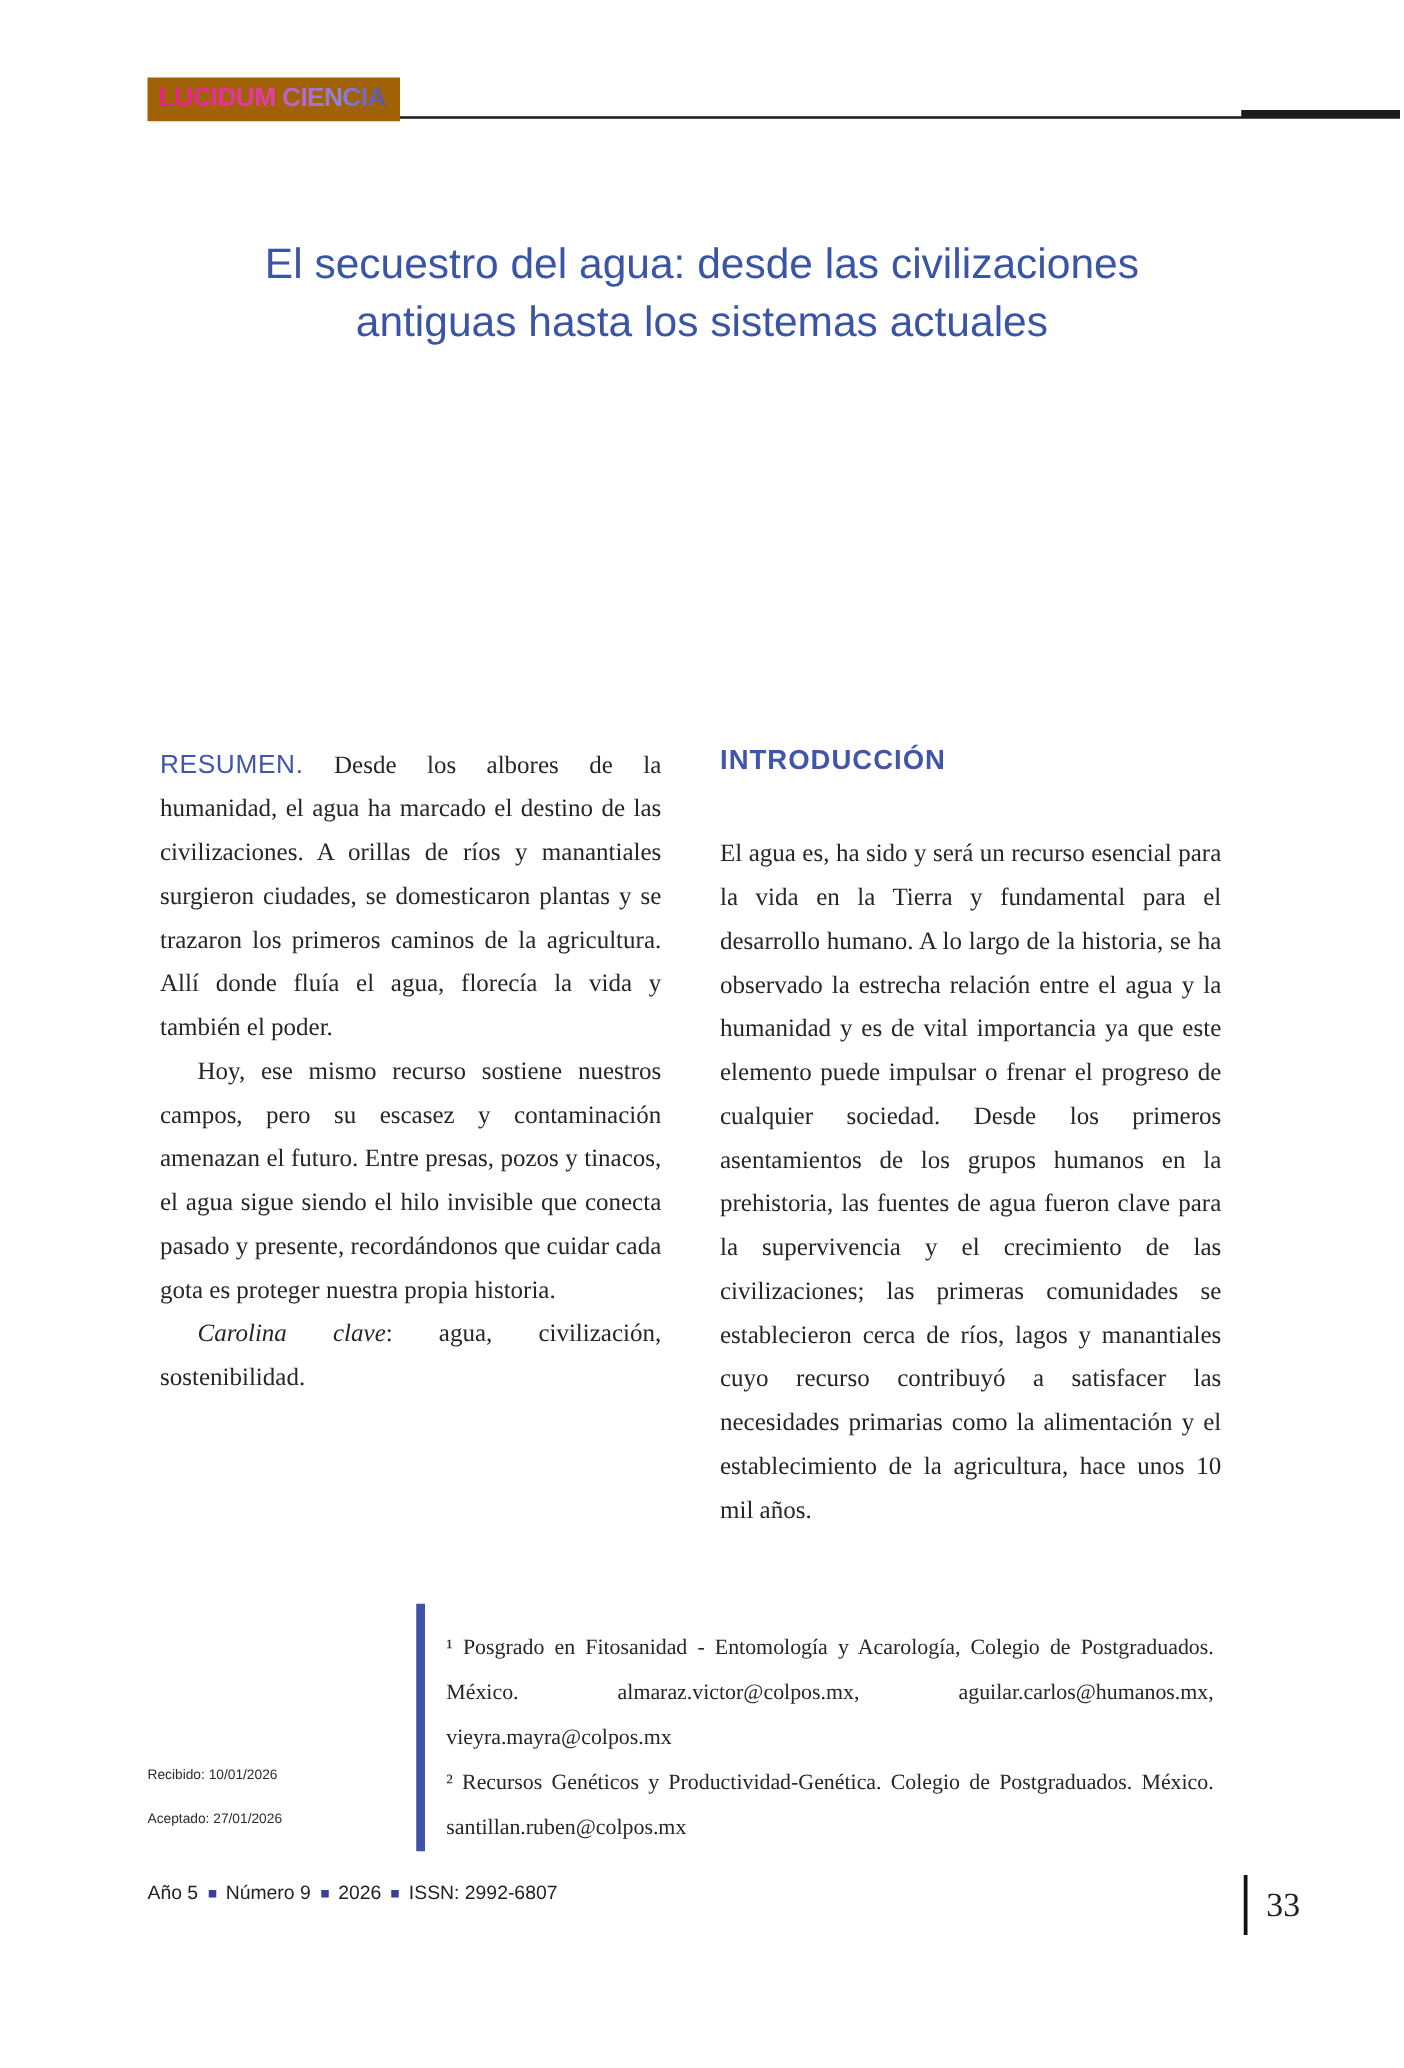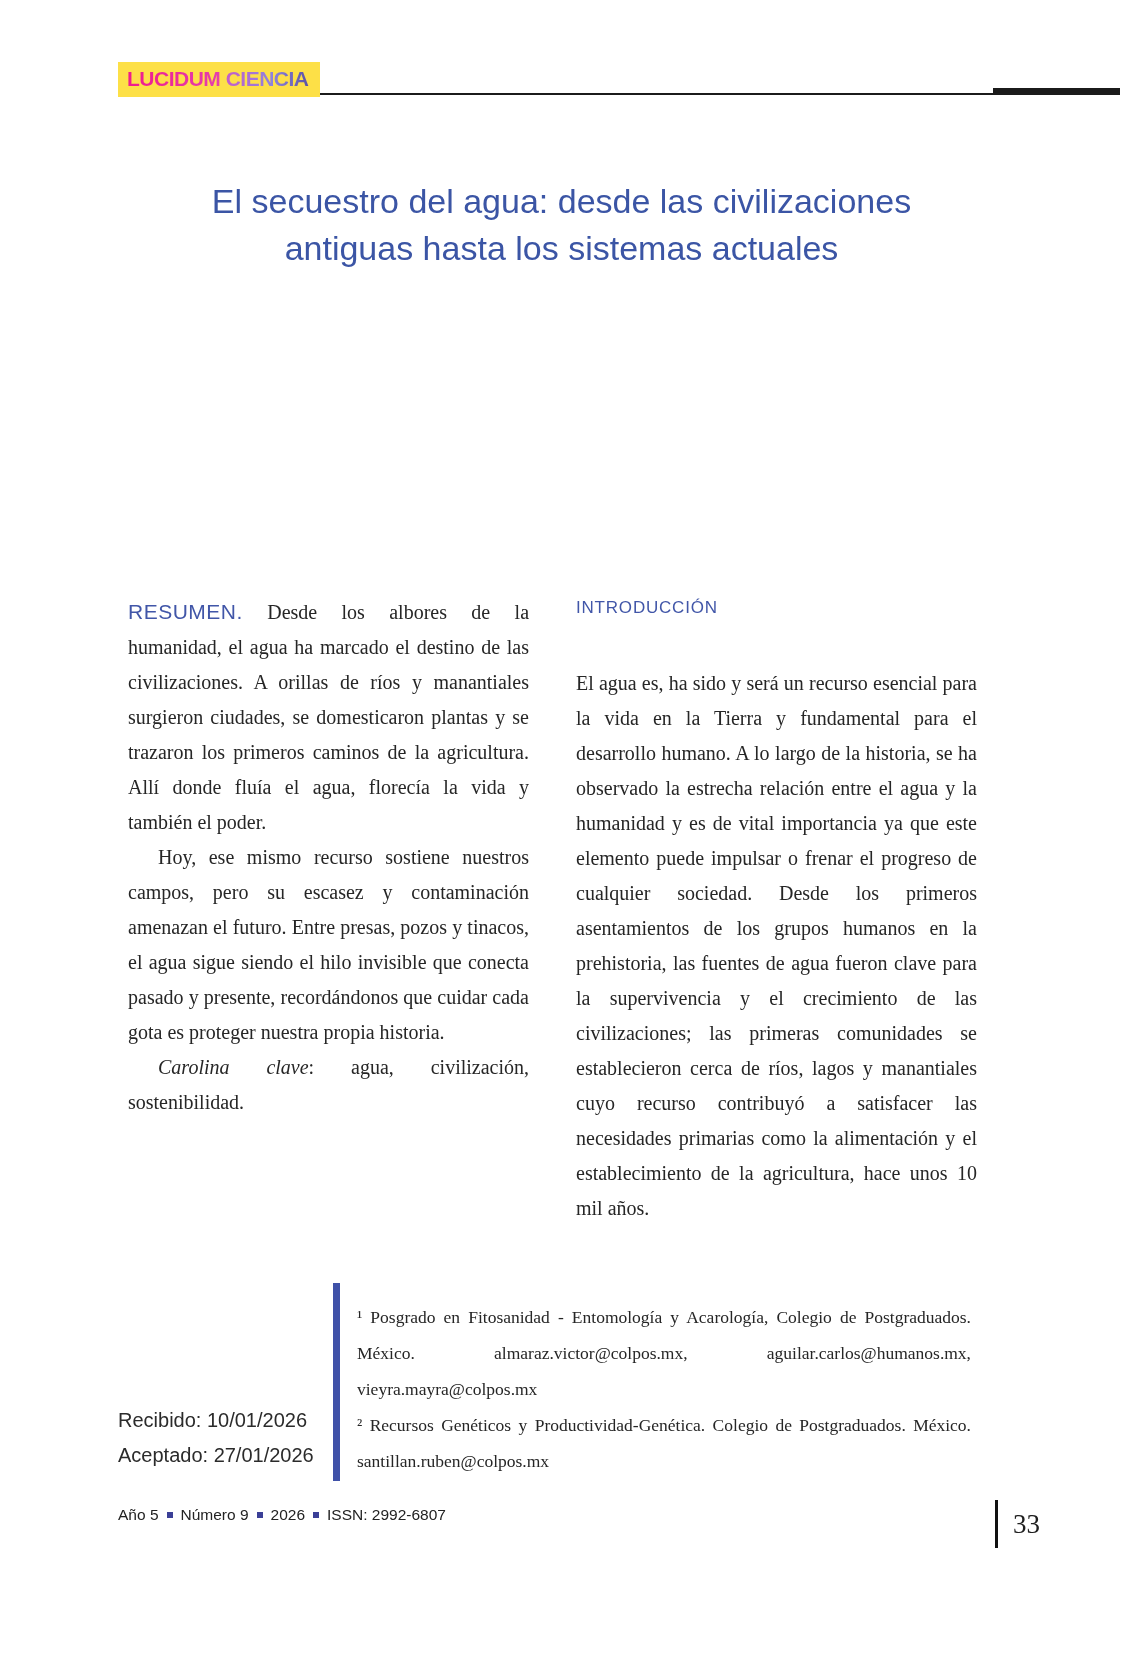--- a/index.html
+++ b/index.html
@@ -9,21 +9,21 @@
     background:#ffffff;
     overflow:hidden;
     font-family:"Liberation Serif", serif;
     color:#262626;
   }
 
   
   .masthead{position:absolute;top:62px;left:118px;right:0;height:40px;}
   .logo-box{
     position:absolute;left:0;top:0;
-    background:#fde047;
+    background:#a16207;
     padding:5px 11px 6px 9px;
     font-family:"Liberation Sans", sans-serif;
     font-weight:bold;font-size:21px;letter-spacing:-0.5px;
     white-space:nowrap;
     z-index:2;
   }
   .logo-w1{color:#e92f9e;}
   .logo-w2{color:#9b7bd8;}
   @supports ((-webkit-background-clip:text) or (background-clip:text)){
     .logo-w1{
@@ -39,21 +39,21 @@
   .rule-thick{position:absolute;right:3px;width:127px;top:26px;height:6px;background:#1b1b1b;}
 
   
   .article-title{
     position:absolute;top:178px;left:0;right:0;
     text-align:center;
     font-family:"Liberation Sans", sans-serif;
     font-weight:normal;
     font-size:34px;line-height:47px;
     color:#3b55a5;
-    margin:0 auto;max-width:770px;
+    margin:10px auto;max-width:770px;
   }
   .authors{
     position:absolute;top:396px;left:0;right:0;
     text-align:center;
     font-family:"Liberation Serif", serif;
     font-size:23px;line-height:37px;
     color:#1f1f1f;
     margin:0 auto;max-width:700px;
   }
 
@@ -69,38 +69,38 @@
     hyphens:auto;-webkit-hyphens:auto;
     margin:0;
   }
   .run-in-heading{
     font-family:"Liberation Sans", sans-serif;
     font-size:21px;letter-spacing:0.5px;
     color:#4156a8;
   }
   .section-heading{
     font-family:"Liberation Sans", sans-serif;
-    font-size:17px;line-height:28px;letter-spacing:0.8px;
+    font-size:22px;line-height:28px;letter-spacing:0.8px;
     color:#4156a8;
-    font-weight:normal;
+    font-weight:bold;
     margin:0 0 44px 0;
   }
   .indent{text-indent:30px;}
 
   
   .footnotes-block{
     position:absolute;top:1283px;left:118px;width:853px;
     display:flex;align-items:stretch;height:198px;
   }
   .dates-col{
     width:215px;
     display:flex;flex-direction:column;justify-content:flex-end;
     padding-bottom:8px;box-sizing:border-box;
     font-family:"Liberation Sans", sans-serif;
-    font-size:20px;line-height:35px;color:#2b2b2b;
+    font-size:11px;line-height:35px;color:#2b2b2b;
   }
   .fn-divider{width:7px;background:#3f51a8;}
   .fn-text{
     flex:1;
     padding:16px 0 0 17px;box-sizing:border-box;
     font-size:17.5px;line-height:36px;
     text-align:justify;
   }
   .fn-text p{margin:0;}
 

